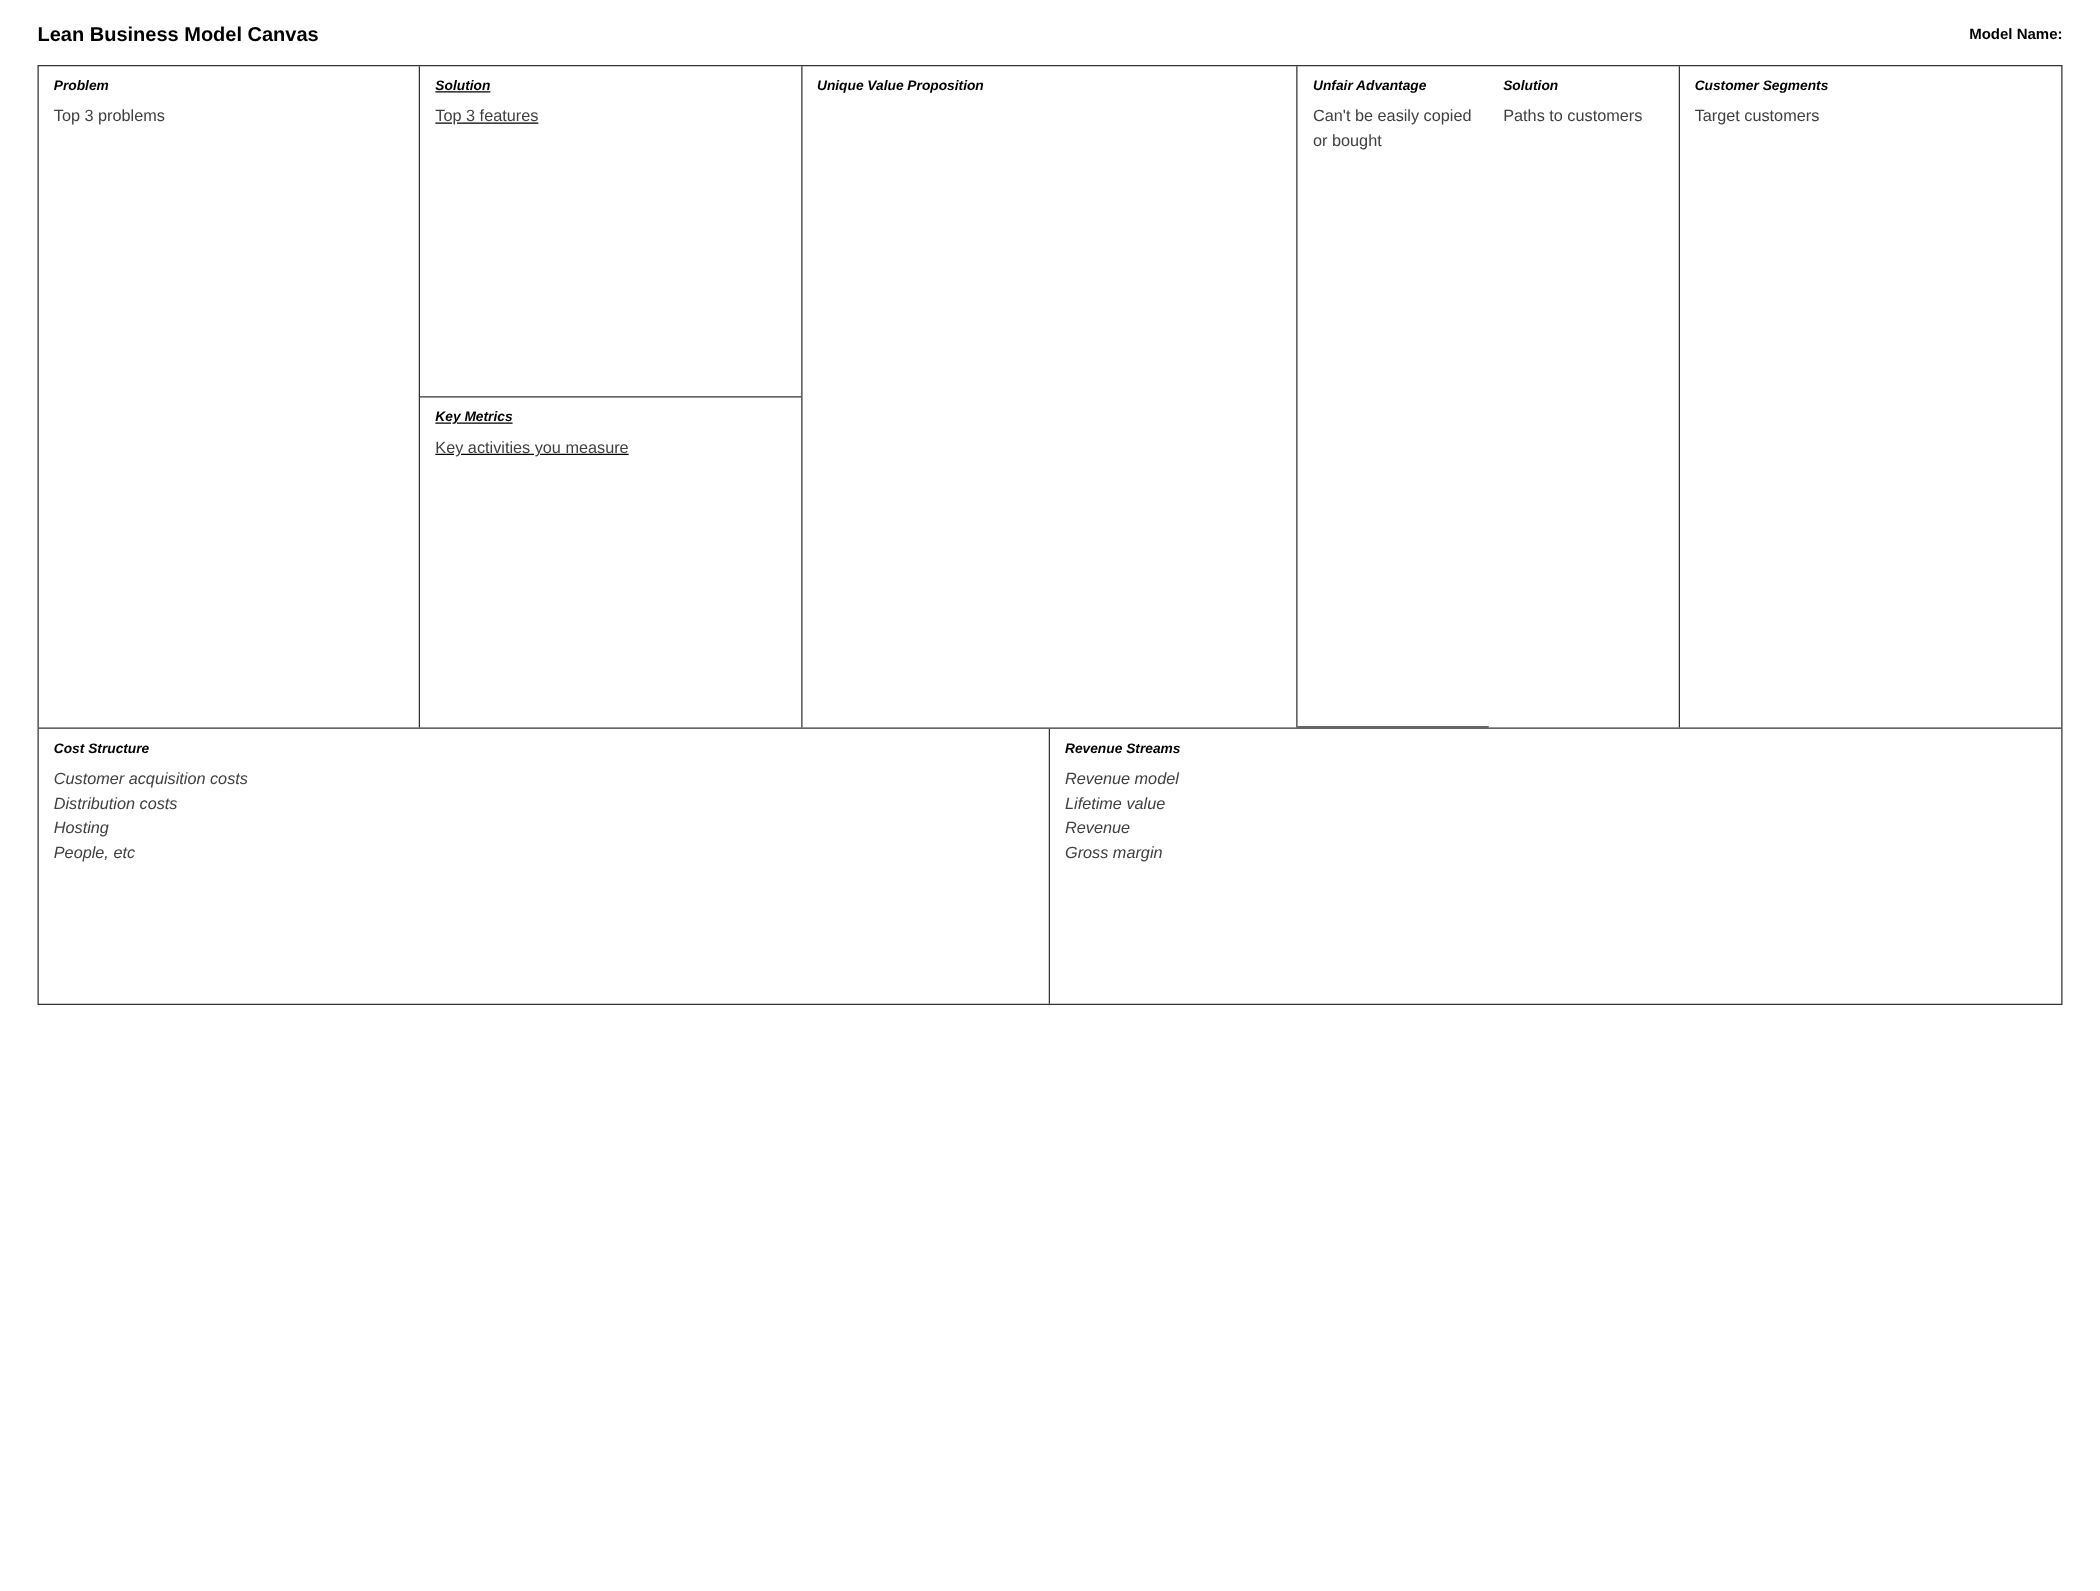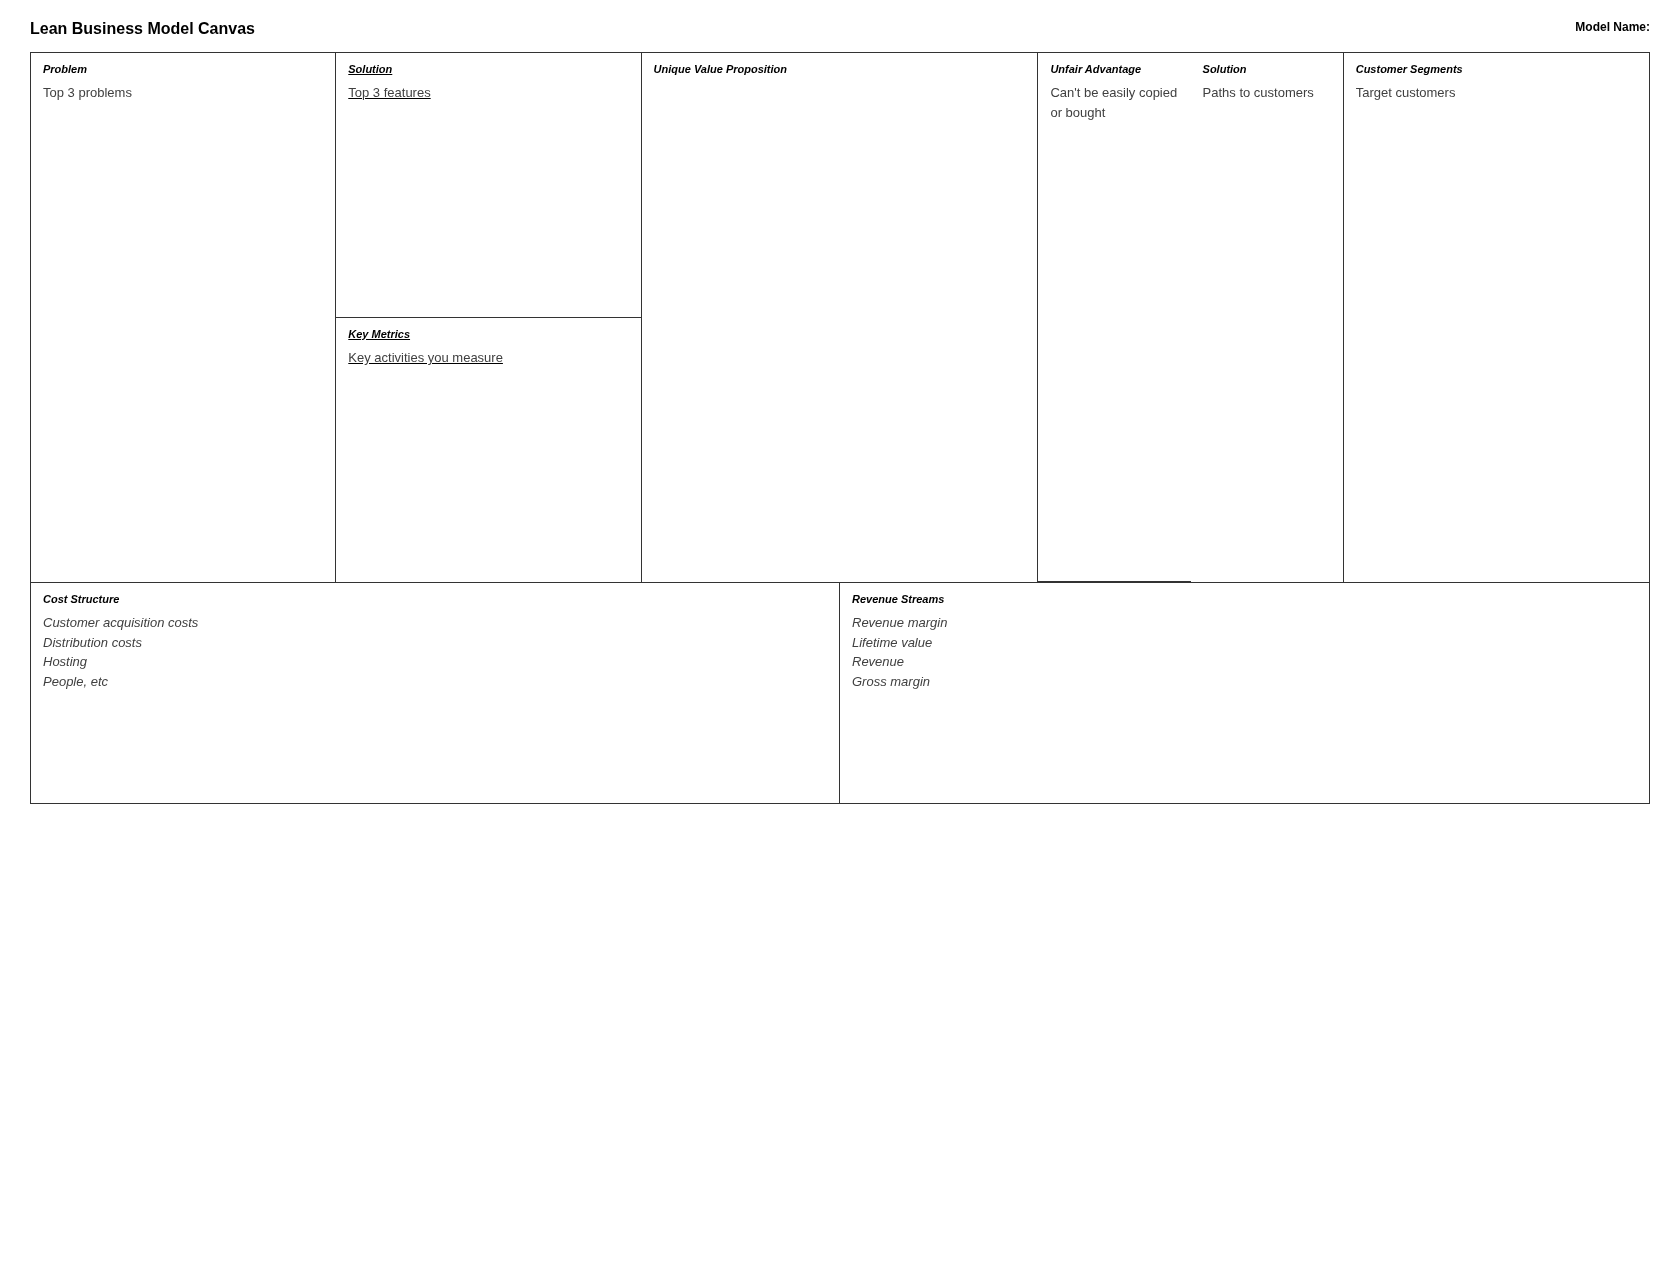--- a/index.html
+++ b/index.html
@@ -195,21 +195,21 @@
         <p>Customer acquisition costs</p>
         <p>Distribution costs</p>
         <p>Hosting</p>
         <p>People, etc</p>
       </div>
     </div>
 
     <div class="cell-revenue-streams">
       <span class="cell-title">Revenue Streams</span>
       <div class="cell-body">
-        <p>Revenue margin</p>
+        <p>Revenue model</p>
         <p>Lifetime value</p>
         <p>Revenue</p>
         <p>Gross margin</p>
       </div>
     </div>
 
   </div>
 
 </div>
 

